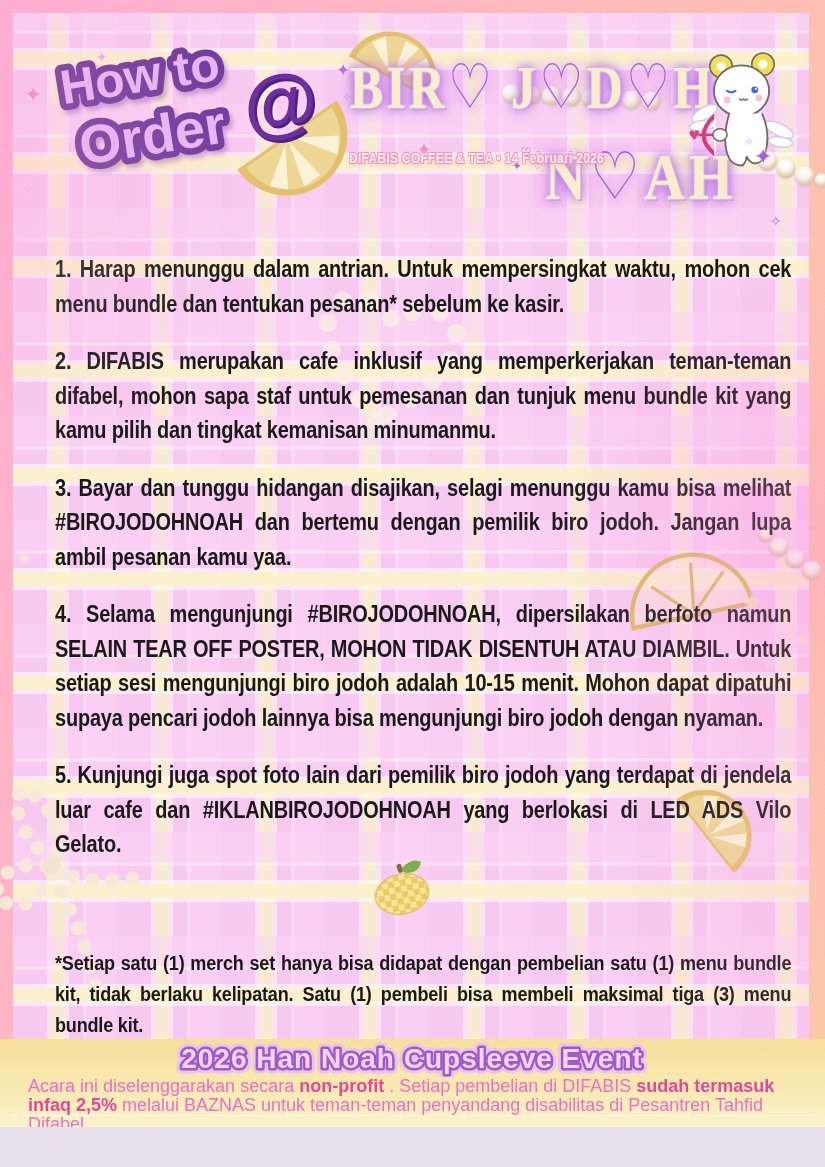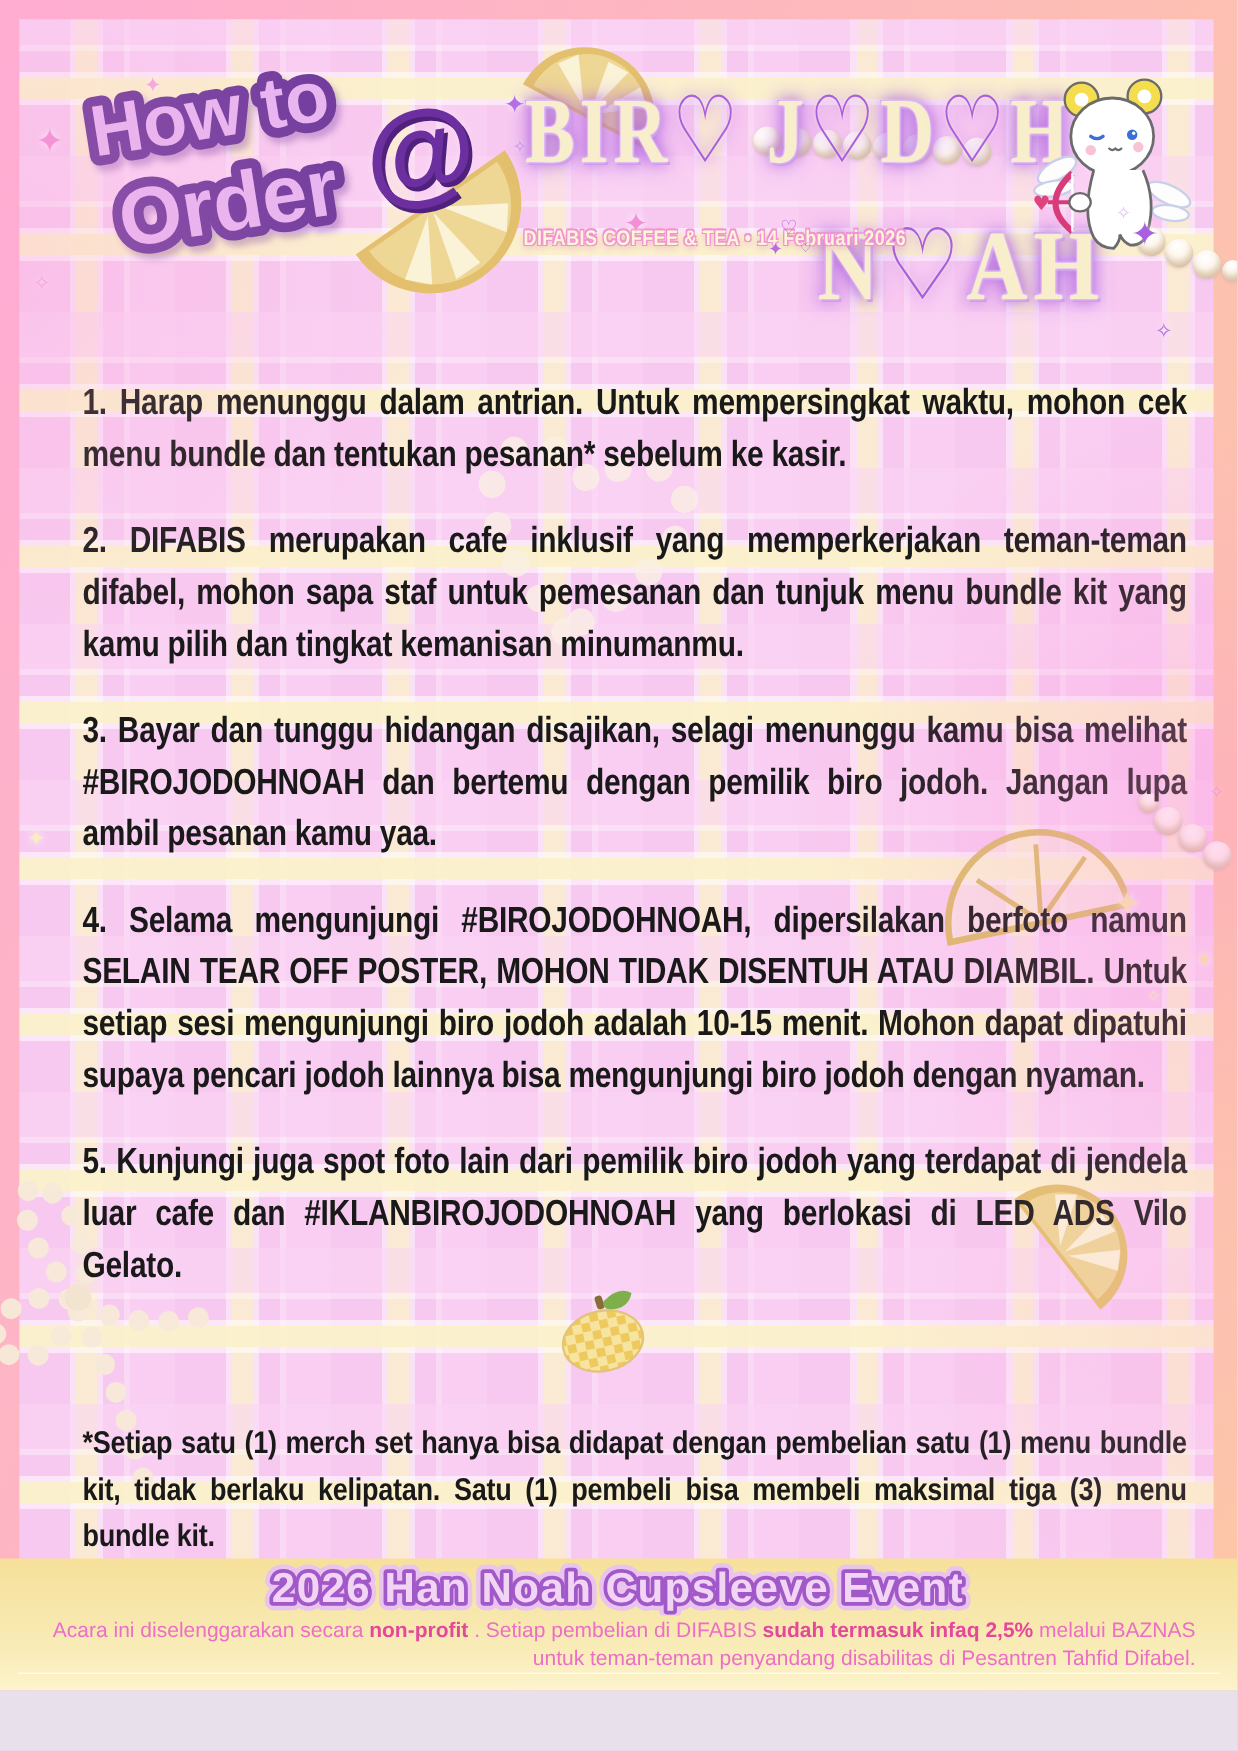--- a/index.html
+++ b/index.html
@@ -55,22 +55,22 @@
     text-align:justify;letter-spacing:-.2px;}
   .body-text p{margin:0 0 20px 0;}
   .footnote{position:absolute;left:55px;top:948px;width:775px;z-index:5;
     transform:scale(.95,1.1);transform-origin:0 0;
     color:#191919;font-weight:bold;font-size:19px;line-height:28px;
     text-align:justify;letter-spacing:-.2px;}
   
   .footer{position:absolute;left:0;right:0;bottom:0;height:88px;z-index:8;
     background:linear-gradient(180deg,#f6e09a 0%,#f9ecb8 70%,#fdf4cd 100%);}
   .footer-title-svg{position:absolute;left:0;top:2px;width:825px;height:36px;}
-  .disclaimer{position:absolute;top:38px;left:28px;right:28px;text-align:right;
-    font-size:14px;line-height:19px;color:#ec6ec6;font-weight:normal;}
+  .disclaimer{position:absolute;top:38px;left:28px;right:28px;text-align:left;
+    font-size:18px;line-height:19px;color:#ec6ec6;font-weight:normal;}
   .disclaimer .seg-bold{font-weight:bold;color:#e4489a;}
   .footer-line{position:absolute;left:12px;right:12px;bottom:11px;border-top:1px solid rgba(255,255,255,.7);}
   
   .deco{position:absolute;z-index:2;}
   .above{z-index:6;}
   .pearl-string{position:absolute;display:flex;gap:1px;z-index:3;}
   .pearl{width:19px;height:19px;border-radius:50%;flex:none;
     background:radial-gradient(circle at 35% 30%, #ffffff 0%, #fdf6ec 40%, #ecddc9 72%, #d5c1a8 100%);
     box-shadow:inset -2px -3px 4px rgba(190,160,120,.4), 0 1px 2px rgba(180,140,160,.3);}
   .pearl.sm{width:14px;height:14px;}

